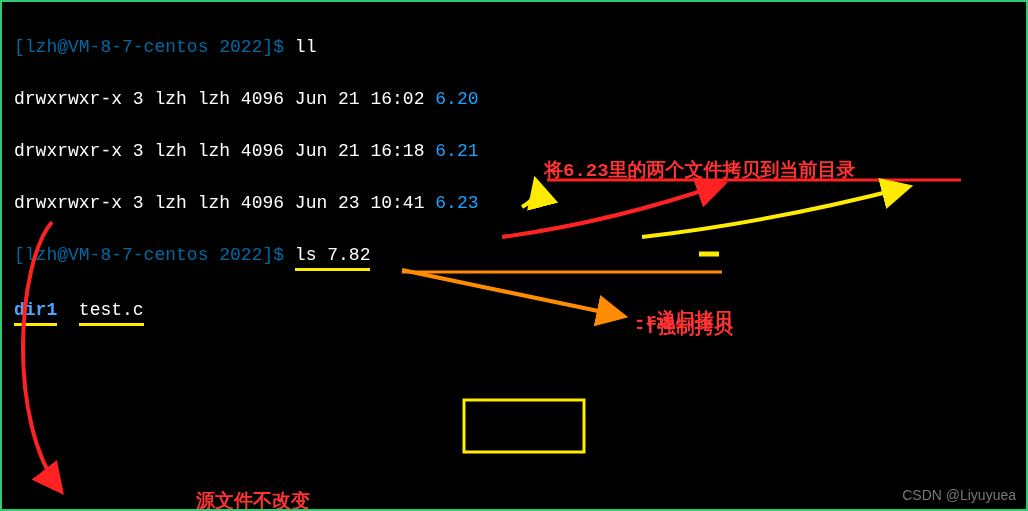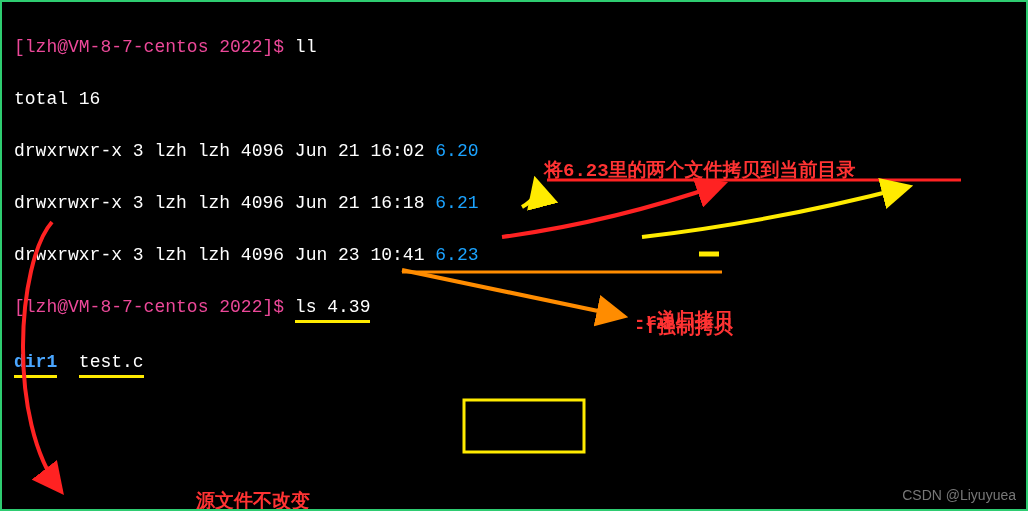--- a/index.html
+++ b/index.html
@@ -13,46 +13,45 @@
     overflow:hidden;
     border:2px solid #2ecc71;
     box-sizing:border-box;
   }
   .term{
     position:relative;
     padding:6px 4px 4px 12px;
     line-height:26px;
     white-space:pre;
   }
-  .prompt-br{color:#ec4899}
+  .prompt-br{color:#0369a1}
   .cyan{color:#1ba3ff;font-weight:normal}
   .dirblue{color:#4aa6ff;font-weight:bold}
   .annot{position:absolute;font-weight:bold;pointer-events:none}
   .note-red{color:#ff3333;font-family:Liberation Mono, monospace;font-size:19px}
   .watermark{
     position:absolute;right:10px;bottom:6px;
     color:#777;font-family:Arial,sans-serif;font-size:14px;margin-top:44px;
   }
   svg.overlay{position:absolute;left:0;top:0;pointer-events:none}
 
   
   .ul-y{border-bottom:3px solid #ffeb00;display:inline-block}
 
   .row{display:block}
 </style>
 </head>
 <body>
 
 <div class="term">
 <span class="row"><span class="prompt-br">[lzh@VM-8-7-centos 2022]$ </span><span>ll</span></span>
-<span class="row">total 16</span>
 <span class="row"><span>drwxrwxr-x 3 lzh lzh 4096 Jun 21 16:02 </span><span class="cyan">6.20</span></span>
 <span class="row"><span>drwxrwxr-x 3 lzh lzh 4096 Jun 21 16:18 </span><span class="cyan">6.21</span></span>
 <span class="row"><span>drwxrwxr-x 3 lzh lzh 4096 Jun 23 10:41 </span><span class="cyan">6.23</span></span>
-<span class="row"><span class="prompt-br">[lzh@VM-8-7-centos 2022]$ </span><span class="ul-y">ls 4.39</span></span>
+<span class="row"><span class="prompt-br">[lzh@VM-8-7-centos 2022]$ </span><span class="ul-y">ls 7.82</span></span>
 <span class="row"><span class="dirblue ul-y">dir1</span>  <span class="ul-y">test.c</span></span>
 
 
 
 
 
 
 
 
 

